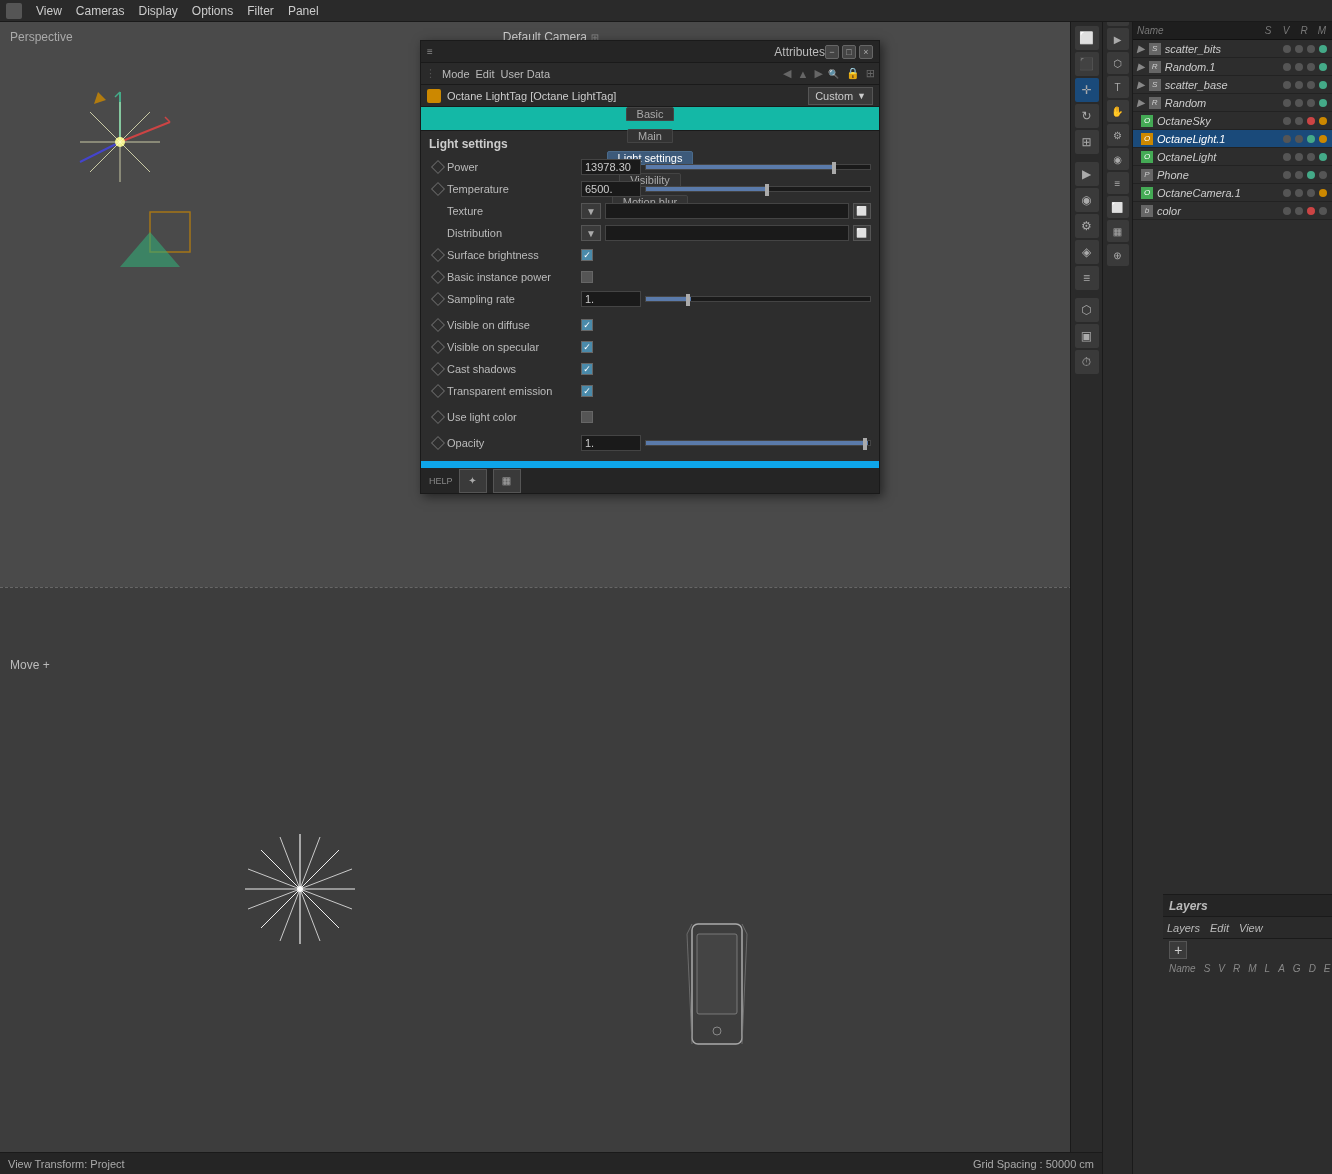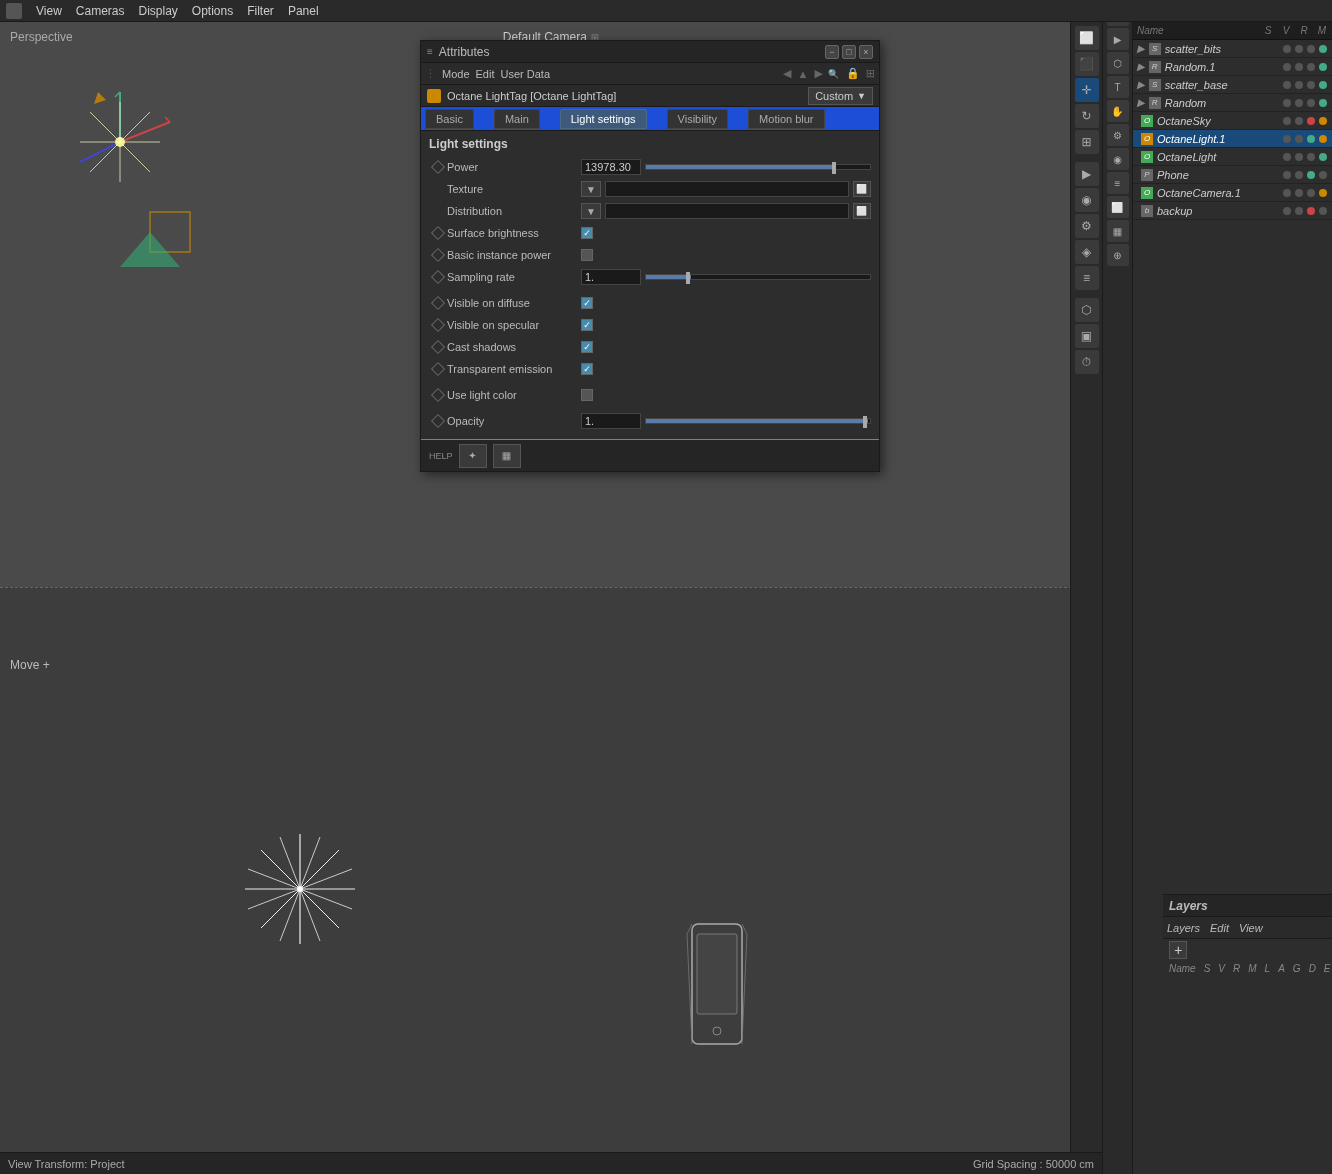--- a/index.html
+++ b/index.html
@@ -226,20 +226,21 @@
       display: flex;
       align-items: center;
       padding: 0 6px;
       cursor: move;
       border-bottom: 1px solid #1a1a1a;
     }
     .attr-titlebar-title {
       flex: 1;
       font-size: 12px;
       color: #bbb;
+      text-align: right;
     }
     .attr-titlebar-buttons {
       display: flex;
       gap: 3px;
     }
     .titlebar-btn {
       width: 14px; height: 14px;
       border-radius: 2px;
       background: #444;
       border: 1px solid #666;
@@ -290,26 +291,27 @@
       color: #ccc;
       font-size: 11px;
       padding: 0 6px;
       display: flex; align-items: center; gap: 4px;
       cursor: pointer;
     }
 
     
     .attr-tabs {
       height: 24px;
-      background: #1d4ed8;
+      background: #14b8a6;
       display: flex;
       align-items: center;
       padding: 0 4px;
-      gap: 20px;
+      gap: 8px;
       border-bottom: 1px solid #1a1a1a;
+      flex-direction: column;
     }
     .tab {
       height: 20px;
       padding: 0 10px;
       background: #333;
       border: 1px solid #444;
       color: #aaa;
       font-size: 11px;
       display: flex;
       align-items: center;
@@ -466,21 +468,21 @@
     .vp-icon.active { background: #1a4a7a; }
 
     
     .attr-footer {
       height: 32px;
       background: #252525;
       display: flex;
       align-items: center;
       padding: 0 8px;
       gap: 6px;
-      border-top: 1px solid #0ea5e9;
+      border-top: 7px solid #0ea5e9;
     }
     .help-icon {
       width: 28px; height: 24px;
       background: #3a3a3a;
       border: 1px solid #555;
       display: flex; align-items: center; justify-content: center;
       font-size: 10px;
       color: #aaa;
       cursor: pointer;
     }
@@ -746,21 +748,21 @@
       <span style="width:12px;height:12px;background:#4a5;display:inline-block;margin:0 2px;font-size:8px;line-height:12px;text-align:center;color:#fff;">O</span>
       <span class="scene-item-name">OctaneCamera.1</span>
       <span style="width:8px;height:8px;border-radius:50%;background:#555;display:inline-block;margin:0 1px;"></span>
       <span style="width:8px;height:8px;border-radius:50%;background:#555;display:inline-block;margin:0 1px;"></span>
       <span style="width:8px;height:8px;border-radius:50%;background:#555;display:inline-block;margin:0 1px;"></span>
       <span style="width:8px;height:8px;border-radius:50%;background:#c80;display:inline-block;margin:0 1px;"></span>
     </div>
     <div class="scene-item">
       <span style="color:#888;font-size:10px;"> </span>
       <span style="width:12px;height:12px;background:#666;display:inline-block;margin:0 2px;font-size:8px;line-height:12px;text-align:center;color:#ccc;">b</span>
-      <span class="scene-item-name">backup</span>
+      <span class="scene-item-name">color</span>
       <span style="width:8px;height:8px;border-radius:50%;background:#555;display:inline-block;margin:0 1px;"></span>
       <span style="width:8px;height:8px;border-radius:50%;background:#555;display:inline-block;margin:0 1px;"></span>
       <span style="width:8px;height:8px;border-radius:50%;background:#c44;display:inline-block;margin:0 1px;"></span>
       <span style="width:8px;height:8px;border-radius:50%;background:#555;display:inline-block;margin:0 1px;"></span>
     </div>
 
     <div class="layers-panel">
       <div class="layers-header">
         <span>Layers</span>
       </div>
@@ -837,20 +839,29 @@
     <div class="prop-row">
       <div class="prop-diamond"></div>
       <span class="prop-label">Power</span>
       <div class="prop-value">13978.30</div>
       <div class="prop-slider" style="flex:1;">
         <div class="prop-slider-fill" style="width:85%;"></div>
         <div class="prop-slider-handle" style="left:83%;"></div>
       </div>
     </div>
 
+    <div class="prop-row">
+      <div class="prop-diamond"></div>
+      <span class="prop-label">Temperature</span>
+      <div class="prop-value">6500.</div>
+      <div class="prop-slider" style="flex:1;">
+        <div class="prop-slider-fill" style="width:55%;"></div>
+        <div class="prop-slider-handle" style="left:53%;"></div>
+      </div>
+    </div>
 
     <div class="prop-row">
       <div style="width:14px;"></div>
       <span class="prop-label">Texture</span>
       <div class="prop-dropdown">▼</div>
       <div style="flex:1;height:16px;background:#1a1a1a;border:1px solid #444;"></div>
       <div class="prop-file-btn">⬜</div>
     </div>
 
     <div class="prop-row">

